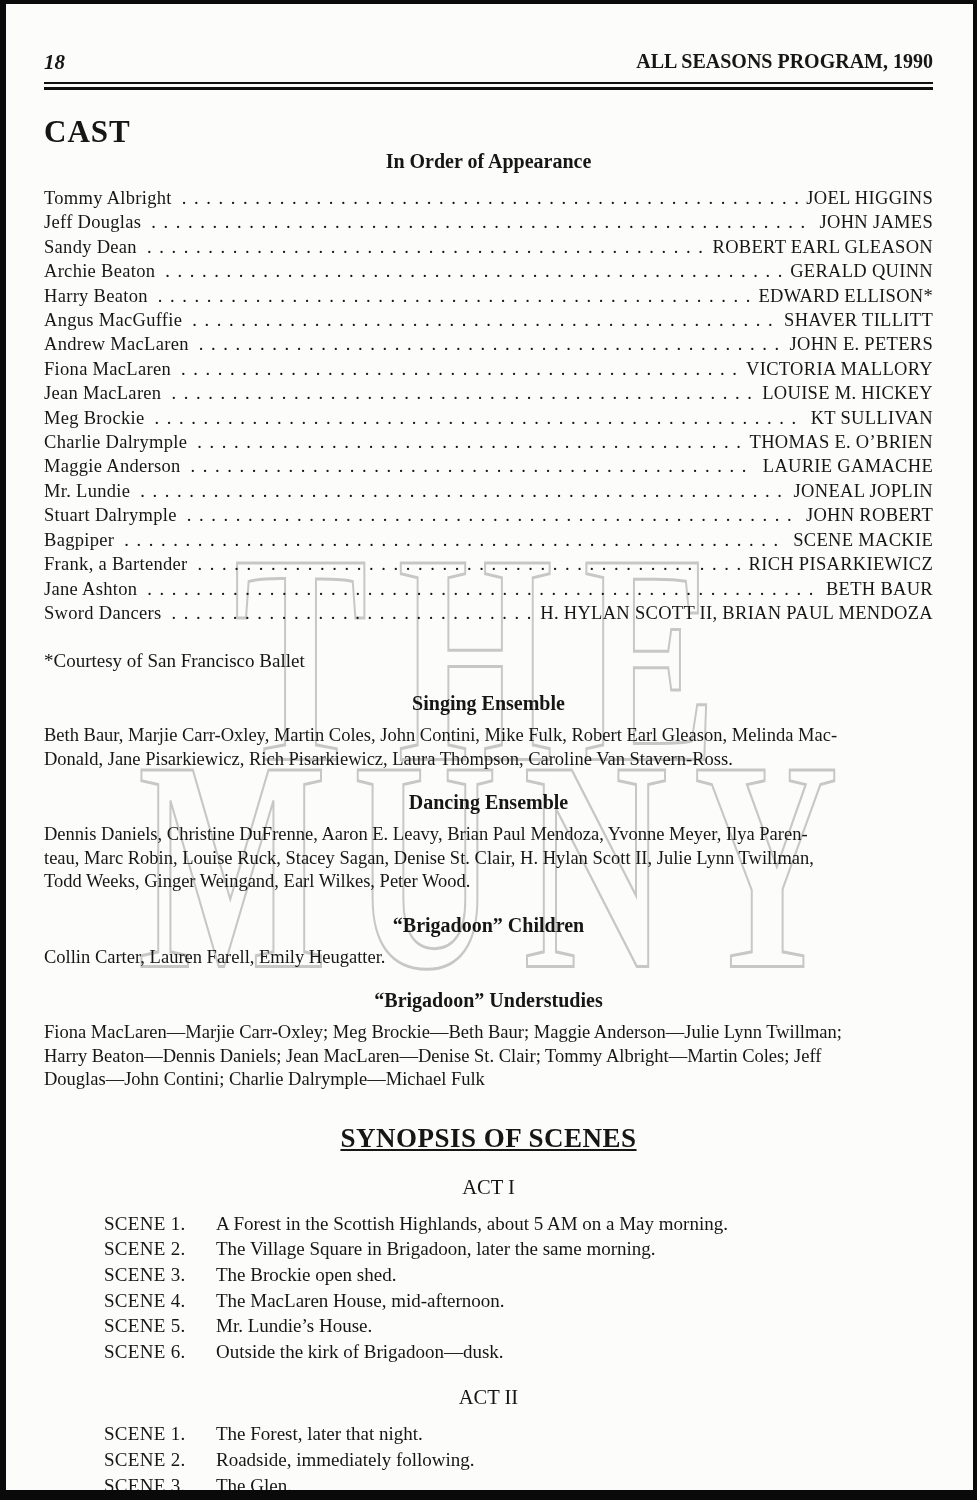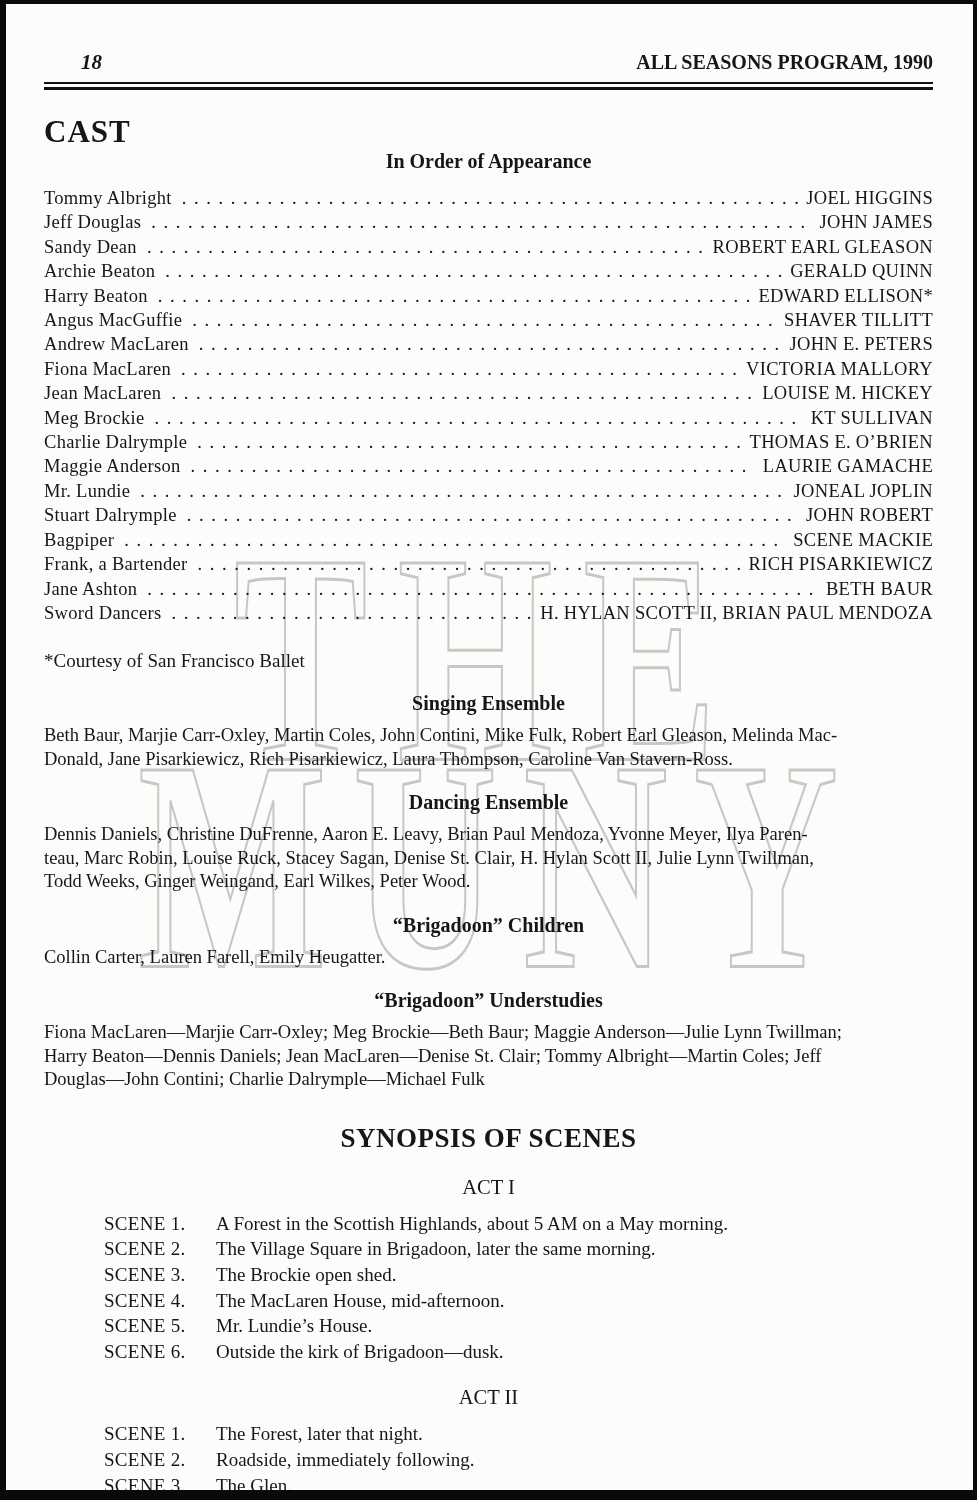--- a/index.html
+++ b/index.html
@@ -32,22 +32,22 @@
     -webkit-text-stroke: 2px #c7c7c5;
     transform: scaleY(1.5);
     transform-origin: top left;
     white-space: nowrap;
   }
   .wm-the  { left: 228px; top: 505px; font-size: 200px; letter-spacing: 30px; }
   .wm-muny { left: 132px; top: 712px; font-size: 200px; letter-spacing: 26px; }
   
   .content { position: relative; z-index: 1; padding: 46px 40px 0 38px; }
   .pageheader {
-    display: flex; justify-content: space-between; align-items: center;
-    font-weight: bold; font-size: 20px; margin-left: 37px;
+    display: flex; justify-content: space-between; align-items: flex-start;
+    font-weight: bold; font-size: 20px;
   }
   .pagenum { font-style: italic; font-size: 21px; }
   .double-rule {
     margin-top: 7px; height: 8px;
     border-top: 2.5px solid #111;
     border-bottom: 3.5px solid #111;
   }
   .cast-title {
     margin: 24px 0 0; text-align: left;
     font-size: 31px; font-weight: bold; letter-spacing: 1px;
@@ -67,21 +67,21 @@
   .performer { white-space: nowrap; letter-spacing: .3px; }
   .footnote { margin: 25px 0 0; font-size: 19px; }
   .ens-head {
     margin: 20px 0 9px; text-align: center;
     font-size: 20px; font-weight: bold;
   }
   .ens-lines { font-size: 18.5px; line-height: 23.5px; }
   .ens-line { white-space: nowrap; }
   .synopsis-title {
     margin: 31px 0 0; text-align: center;
-    font-size: 27px; font-weight: bold; letter-spacing: .5px;
+    font-size: 27px; font-weight: bold; letter-spacing: .5px; text-decoration: underline;
   }
   .act-head {
     margin: 22px 0 12px; text-align: center;
     font-size: 20.5px; font-weight: normal;
   }
   .scene-list { margin-left: 60px; font-size: 19px; line-height: 25.6px; }
   .scene-row { display: flex; }
   .scene-label { flex: none; width: 112px; letter-spacing: .3px; }
   .scene-text { white-space: nowrap; }
 </style>

